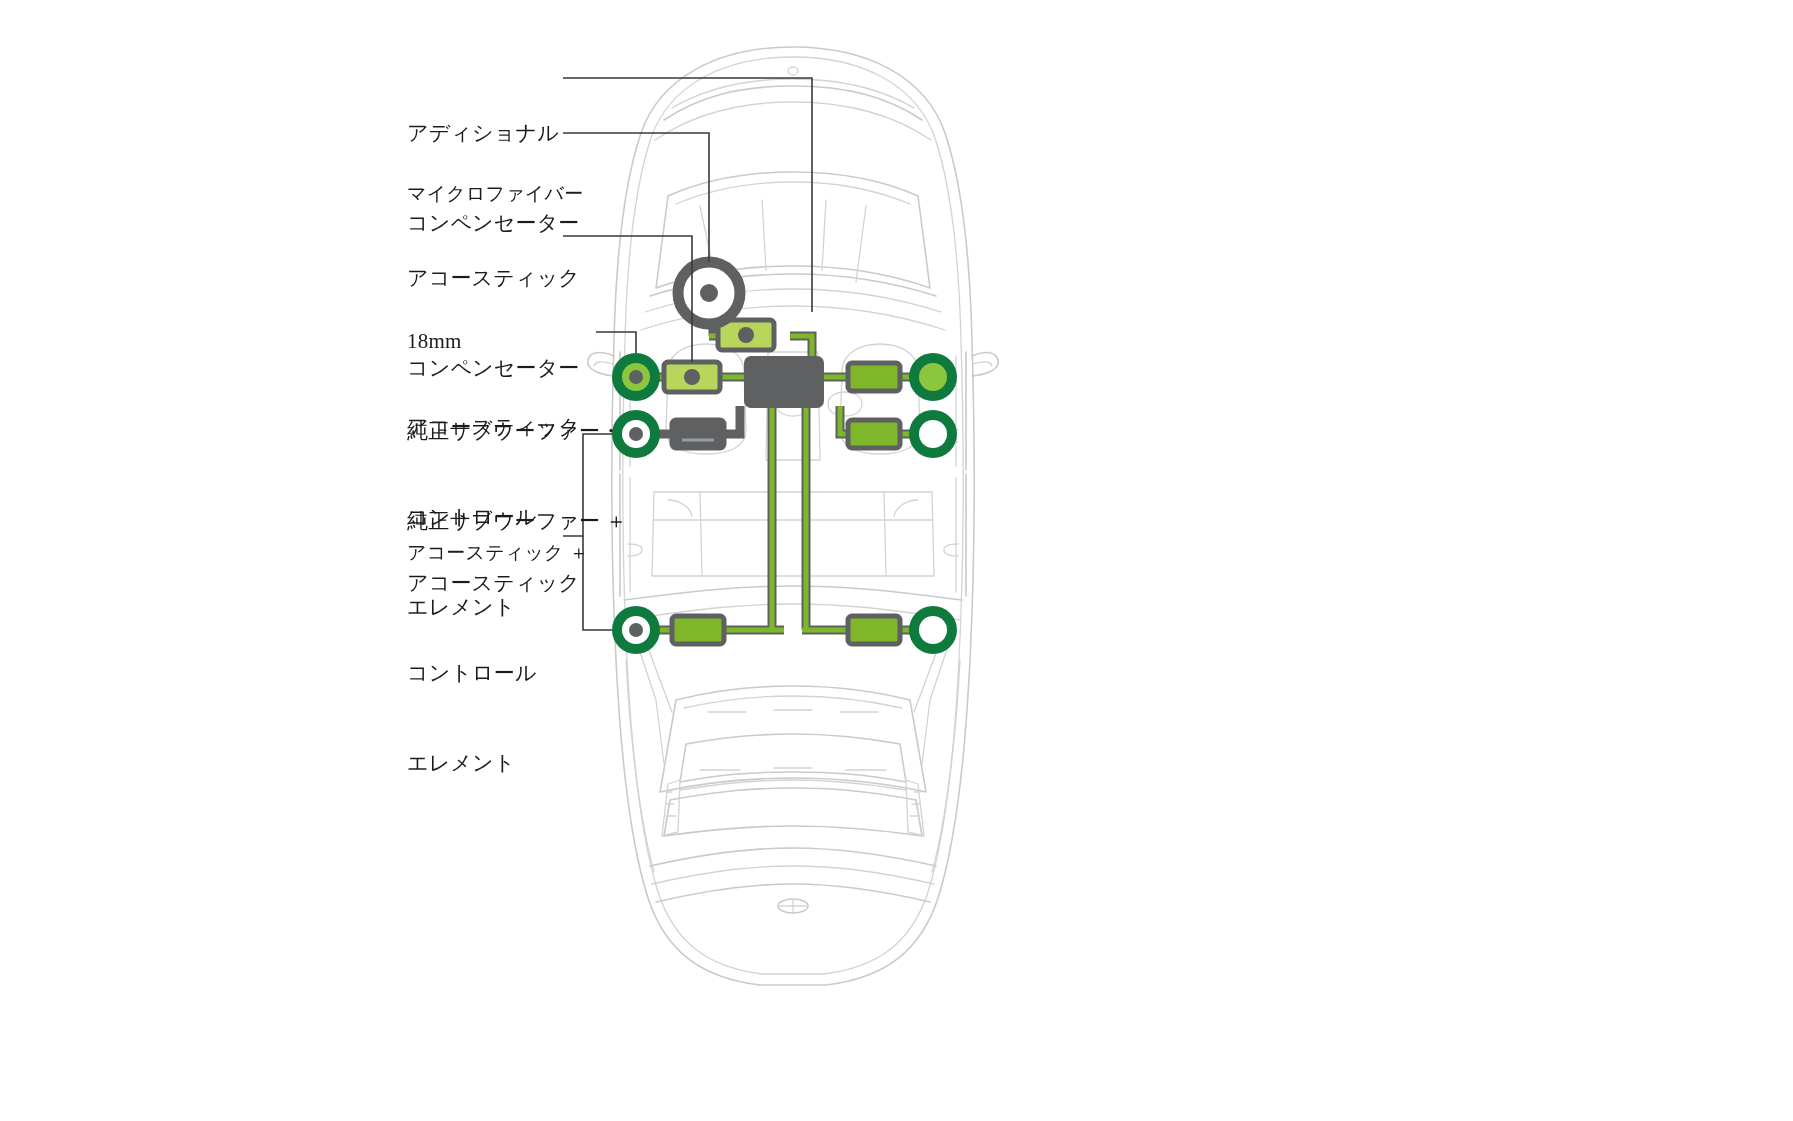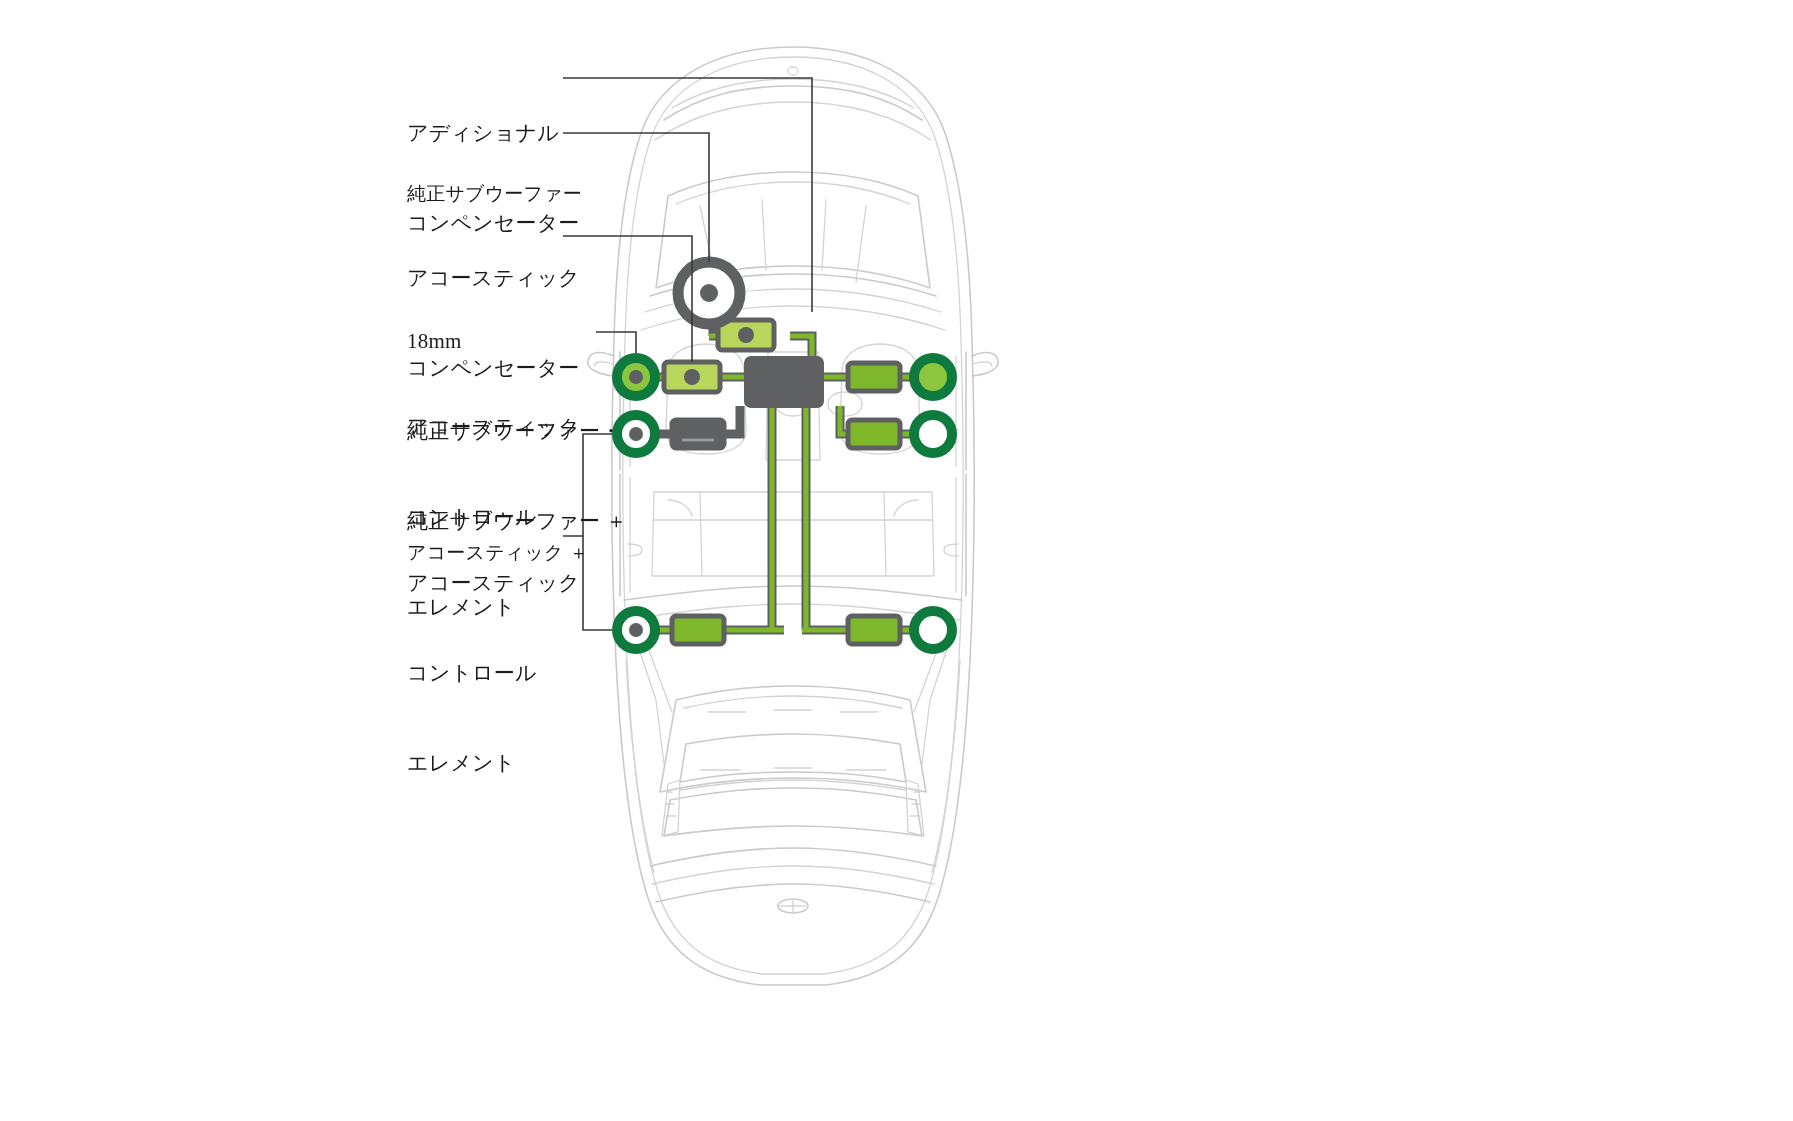--- a/index.html
+++ b/index.html
@@ -287,21 +287,21 @@
   </svg>
 
   <div class="labels">
 
     <div class="label" style="left:407px;top:58px;">
       <span class="ln">アディショナル</span>
       <span class="ln">コンペンセーター</span>
     </div>
 
     <div class="label small" style="left:407px;top:121px;">
-      <span class="ln">純正サブウーファー</span>
+      <span class="ln">マイクロファイバー</span>
     </div>
 
     <div class="label" style="left:407px;top:203px;">
       <span class="ln">アコースティック</span>
       <span class="ln">コンペンセーター</span>
     </div>
 
     <div class="label" style="left:407px;top:266px;font-family:Liberation Serif, serif;">
       <span class="ln">18mm</span>
       <span class="ln">純正サブウーファー・</span>

